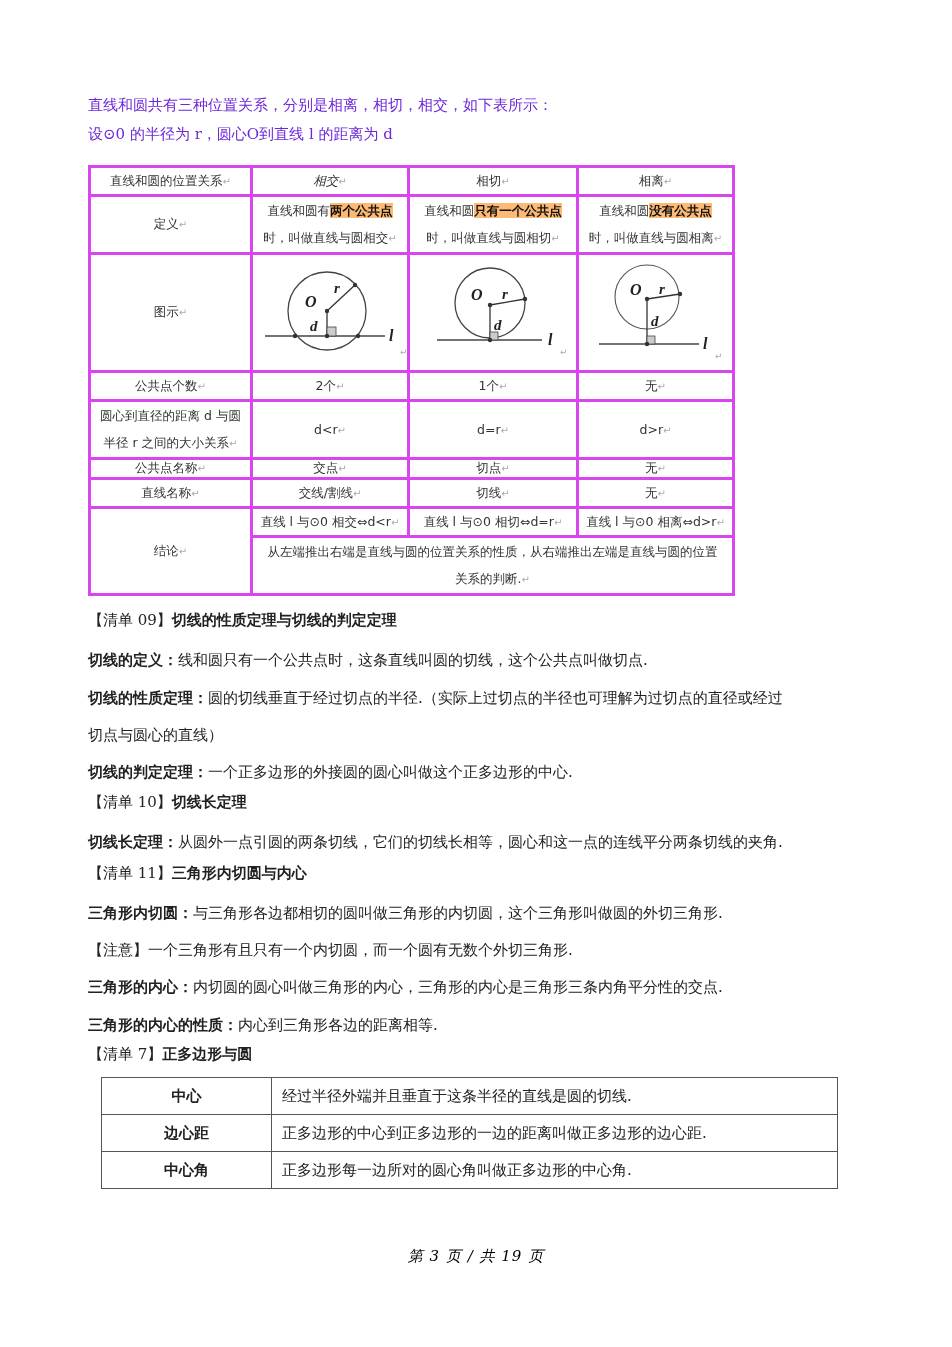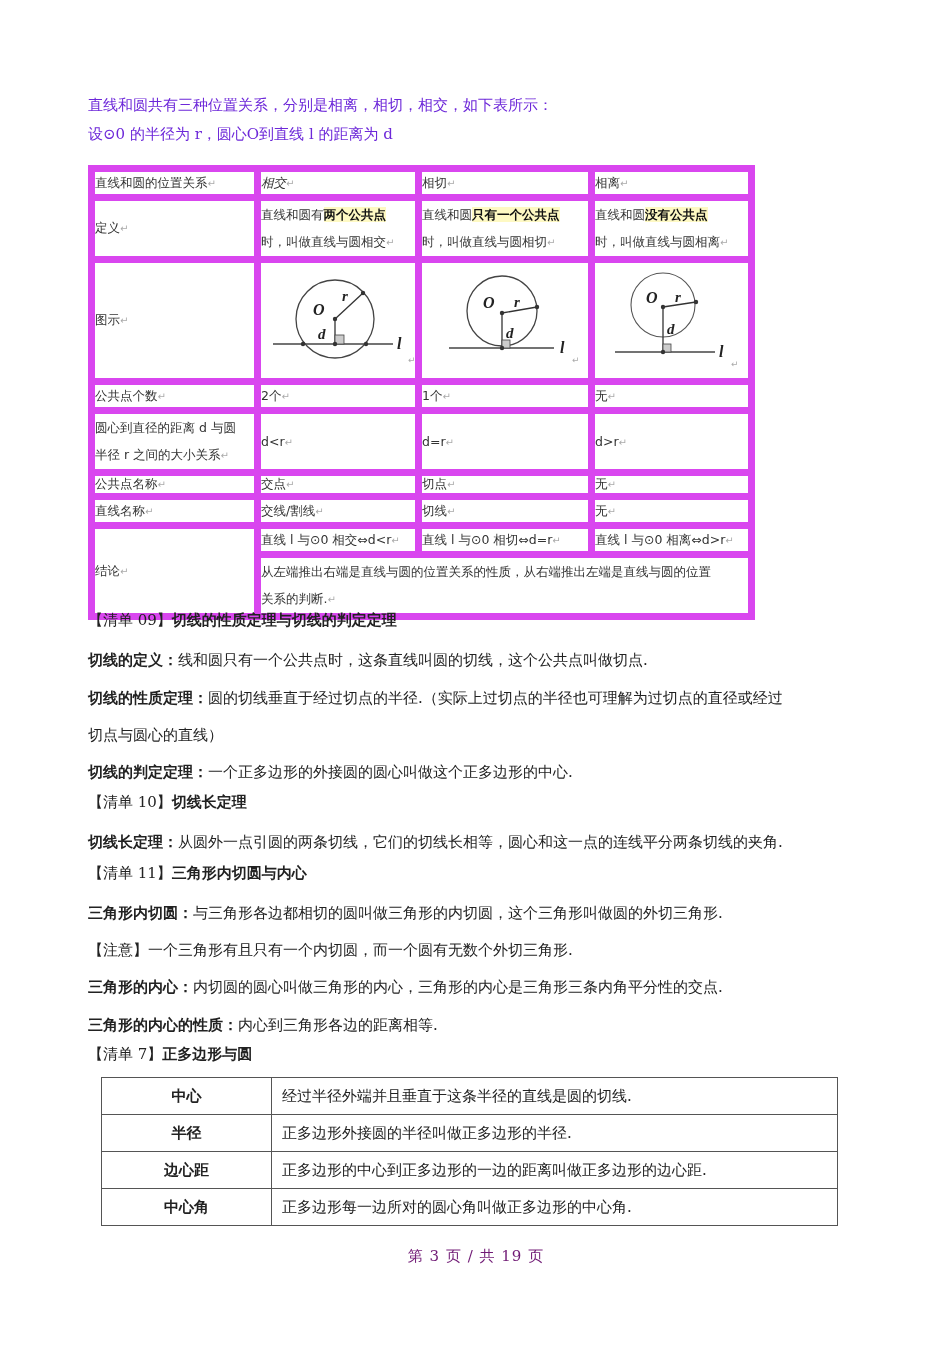--- a/index.html
+++ b/index.html
@@ -12,35 +12,35 @@
   .b { font-weight: bold; }
   .para { position: absolute; left: 88px; font-size: 15px; color: #222; white-space: nowrap; }
   .heading { position: absolute; left: 88px; font-size: 15px; color: #222; white-space: nowrap; }
   .heading .title { font-weight: bold; }
 
   
   table.t1 {
     position: absolute; left: 88px; top: 165px; border-collapse: collapse;
     font-family: "DejaVu Sans", "Liberation Sans", sans-serif; font-size: 12.5px; color: #333;
   }
-  table.t1 td { border: 7px solid #d946ef; vertical-align: middle; padding: 0; }
+  table.t1 td { border: 3px solid #d946ef; text-align: center; vertical-align: middle; padding: 0; }
   .ret { color: #aaa; font-size: 10px; }
-  .hl { background: #fef9c3; font-weight: bold; color: #111; }
+  .hl { background: #fdba74; font-weight: bold; color: #111; }
   .cell-lines { line-height: 27px; }
 
   
   table.t2 {
     position: absolute; left: 77px; top: 1077px; border-collapse: collapse;
     font-size: 15px; color: #222; margin-left: 24px;
   }
   table.t2 td { border: 1px solid #555; height: 36px; vertical-align: middle; padding: 0; }
   table.t2 td.k { width: 169px; text-align: center; font-weight: bold; }
   table.t2 td.v { width: 555px; padding-left: 10px; text-align: left; }
 
-  .footer { position: absolute; top: 1247px; left: 0; width: 952px; text-align: center; font-size: 15px; color: #701a75; letter-spacing: 1px; }
+  .footer { position: absolute; top: 1247px; left: 0; width: 952px; text-align: center; font-size: 15px; color: #000000; letter-spacing: 1px; font-style: italic; }
 </style>
 </head>
 <body>
 
 <div class="line" style="top:96px;">直线和圆共有三种位置关系，分别是相离，相切，相交，如下表所示：</div>
 <div class="line" style="top:125px;">设⊙0 的半径为 r，圆心O到直线 l 的距离为 d</div>
 
 <table class="t1">
   <tbody>
       <tr style="height:29px;">
@@ -205,24 +205,20 @@
   <span>【清单 7】</span><span class="title">正多边形与圆</span>
 </div>
 
 <table class="t2">
   <tbody>
       <tr>
     <td class="k">中心</td>
     <td class="v">经过半径外端并且垂直于这条半径的直线是圆的切线.</td>
   </tr>
   <tr>
-    <td class="k">半径</td>
-    <td class="v">正多边形外接圆的半径叫做正多边形的半径.</td>
-  </tr>
-  <tr>
     <td class="k">边心距</td>
     <td class="v">正多边形的中心到正多边形的一边的距离叫做正多边形的边心距.</td>
   </tr>
   <tr>
     <td class="k">中心角</td>
     <td class="v">正多边形每一边所对的圆心角叫做正多边形的中心角.</td>
   </tr>
 </tbody>
   </table>
 

